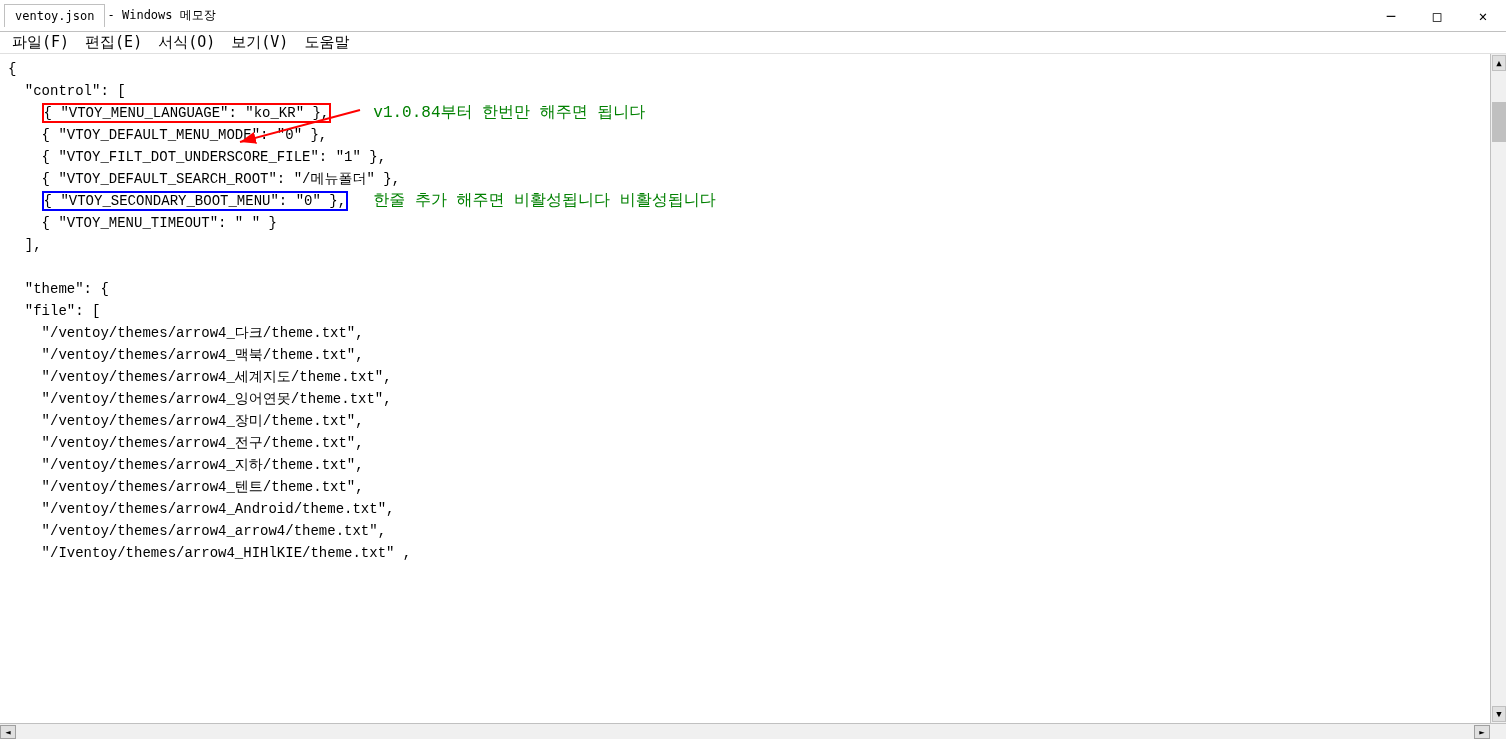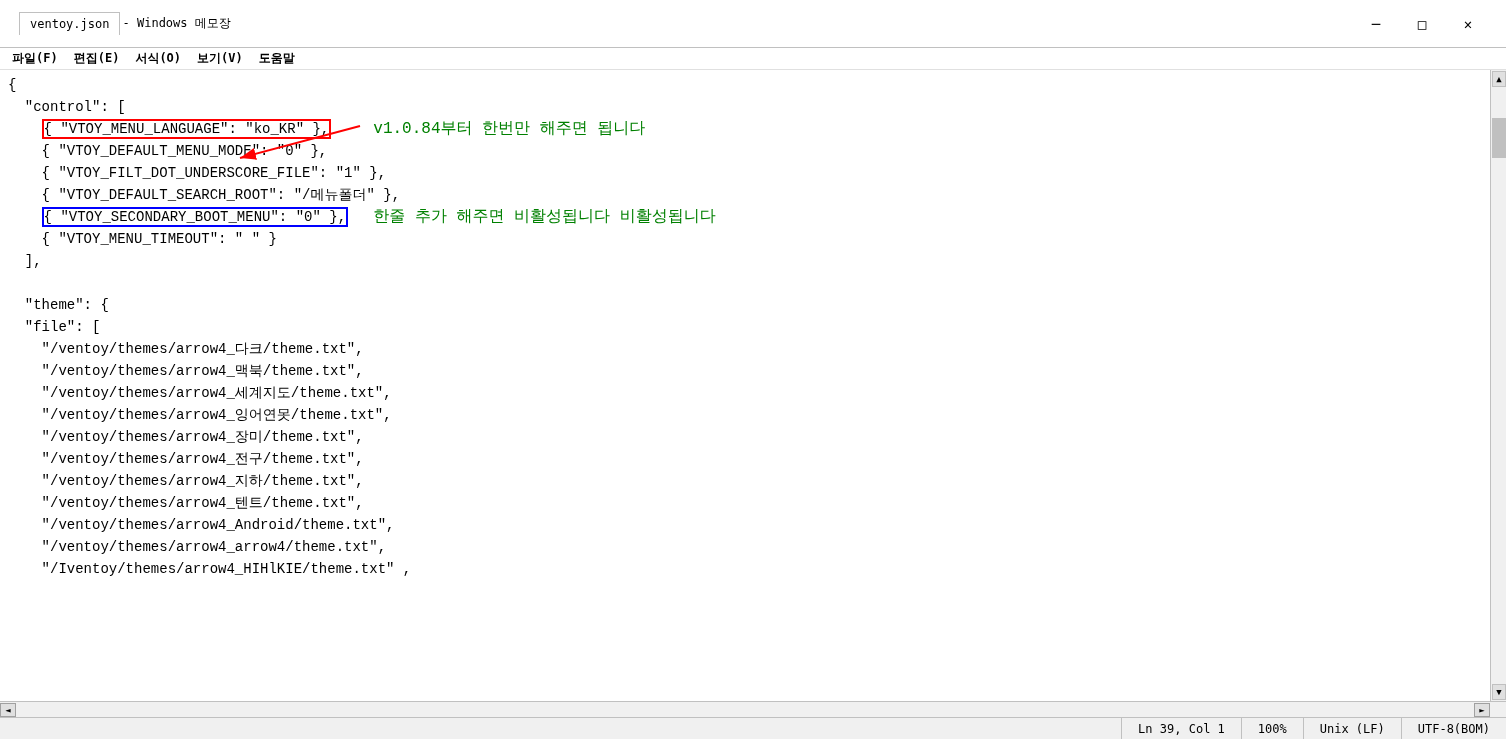--- a/index.html
+++ b/index.html
@@ -9,25 +9,25 @@
       width: 1506px;
       height: 739px;
       overflow: hidden;
       display: flex;
       flex-direction: column;
     }
 
     
     .title-bar {
       background: #ffffff;
-      height: 48px;
+      height: 32px;
       display: flex;
       align-items: center;
       border-bottom: 1px solid #c0c0c0;
-      padding: 15px;
+      padding: 0;
       flex-shrink: 0;
     }
     .title-bar-left {
       display: flex;
       align-items: center;
       flex: 1;
       padding-left: 4px;
     }
     .title-tab {
       background: #ffffff;
@@ -62,25 +62,24 @@
     .menu-bar {
       background: #ffffff;
       height: 22px;
       display: flex;
       align-items: center;
       padding: 0 4px;
       border-bottom: 1px solid #e0e0e0;
       flex-shrink: 0;
     }
     .menu-item {
-      font-size: 12px;
+      font-size: 15px;
       color: #000;
       padding: 2px 8px;
       cursor: pointer;
-      font-weight: bold;
     }
 
     
     .editor-area {
       background: #ffffff;
       flex: 1;
       overflow: hidden;
       display: flex;
       position: relative;
     }
@@ -242,22 +241,13 @@
 
 <div style="display:flex; flex-direction:column; flex-shrink:0;">
 
   <div style="display:flex; align-items:center; height:16px; background:#f0f0f0; border-top:1px solid #c0c0c0;">
     <div style="width:16px; height:14px; background:#e0e0e0; border:1px solid #a0a0a0; display:flex; align-items:center; justify-content:center; font-size:9px; cursor:pointer; flex-shrink:0;">◄</div>
     <div style="flex:1; height:12px; background:#f0f0f0;"></div>
     <div style="width:16px; height:14px; background:#e0e0e0; border:1px solid #a0a0a0; display:flex; align-items:center; justify-content:center; font-size:9px; cursor:pointer; flex-shrink:0;">►</div>
     <div style="width:16px; height:16px; background:#f0f0f0; flex-shrink:0;"></div>
   </div>
 
-  <div class="status-bar">
-    <div style="flex:1;"></div>
-    <div class="status-items">
-      <div class="status-item">Ln 39, Col 1</div>
-      <div class="status-item">100%</div>
-      <div class="status-item">Unix (LF)</div>
-      <div class="status-item">UTF-8(BOM)</div>
-    </div>
-  </div>
 </div>
 
 </body></html>

